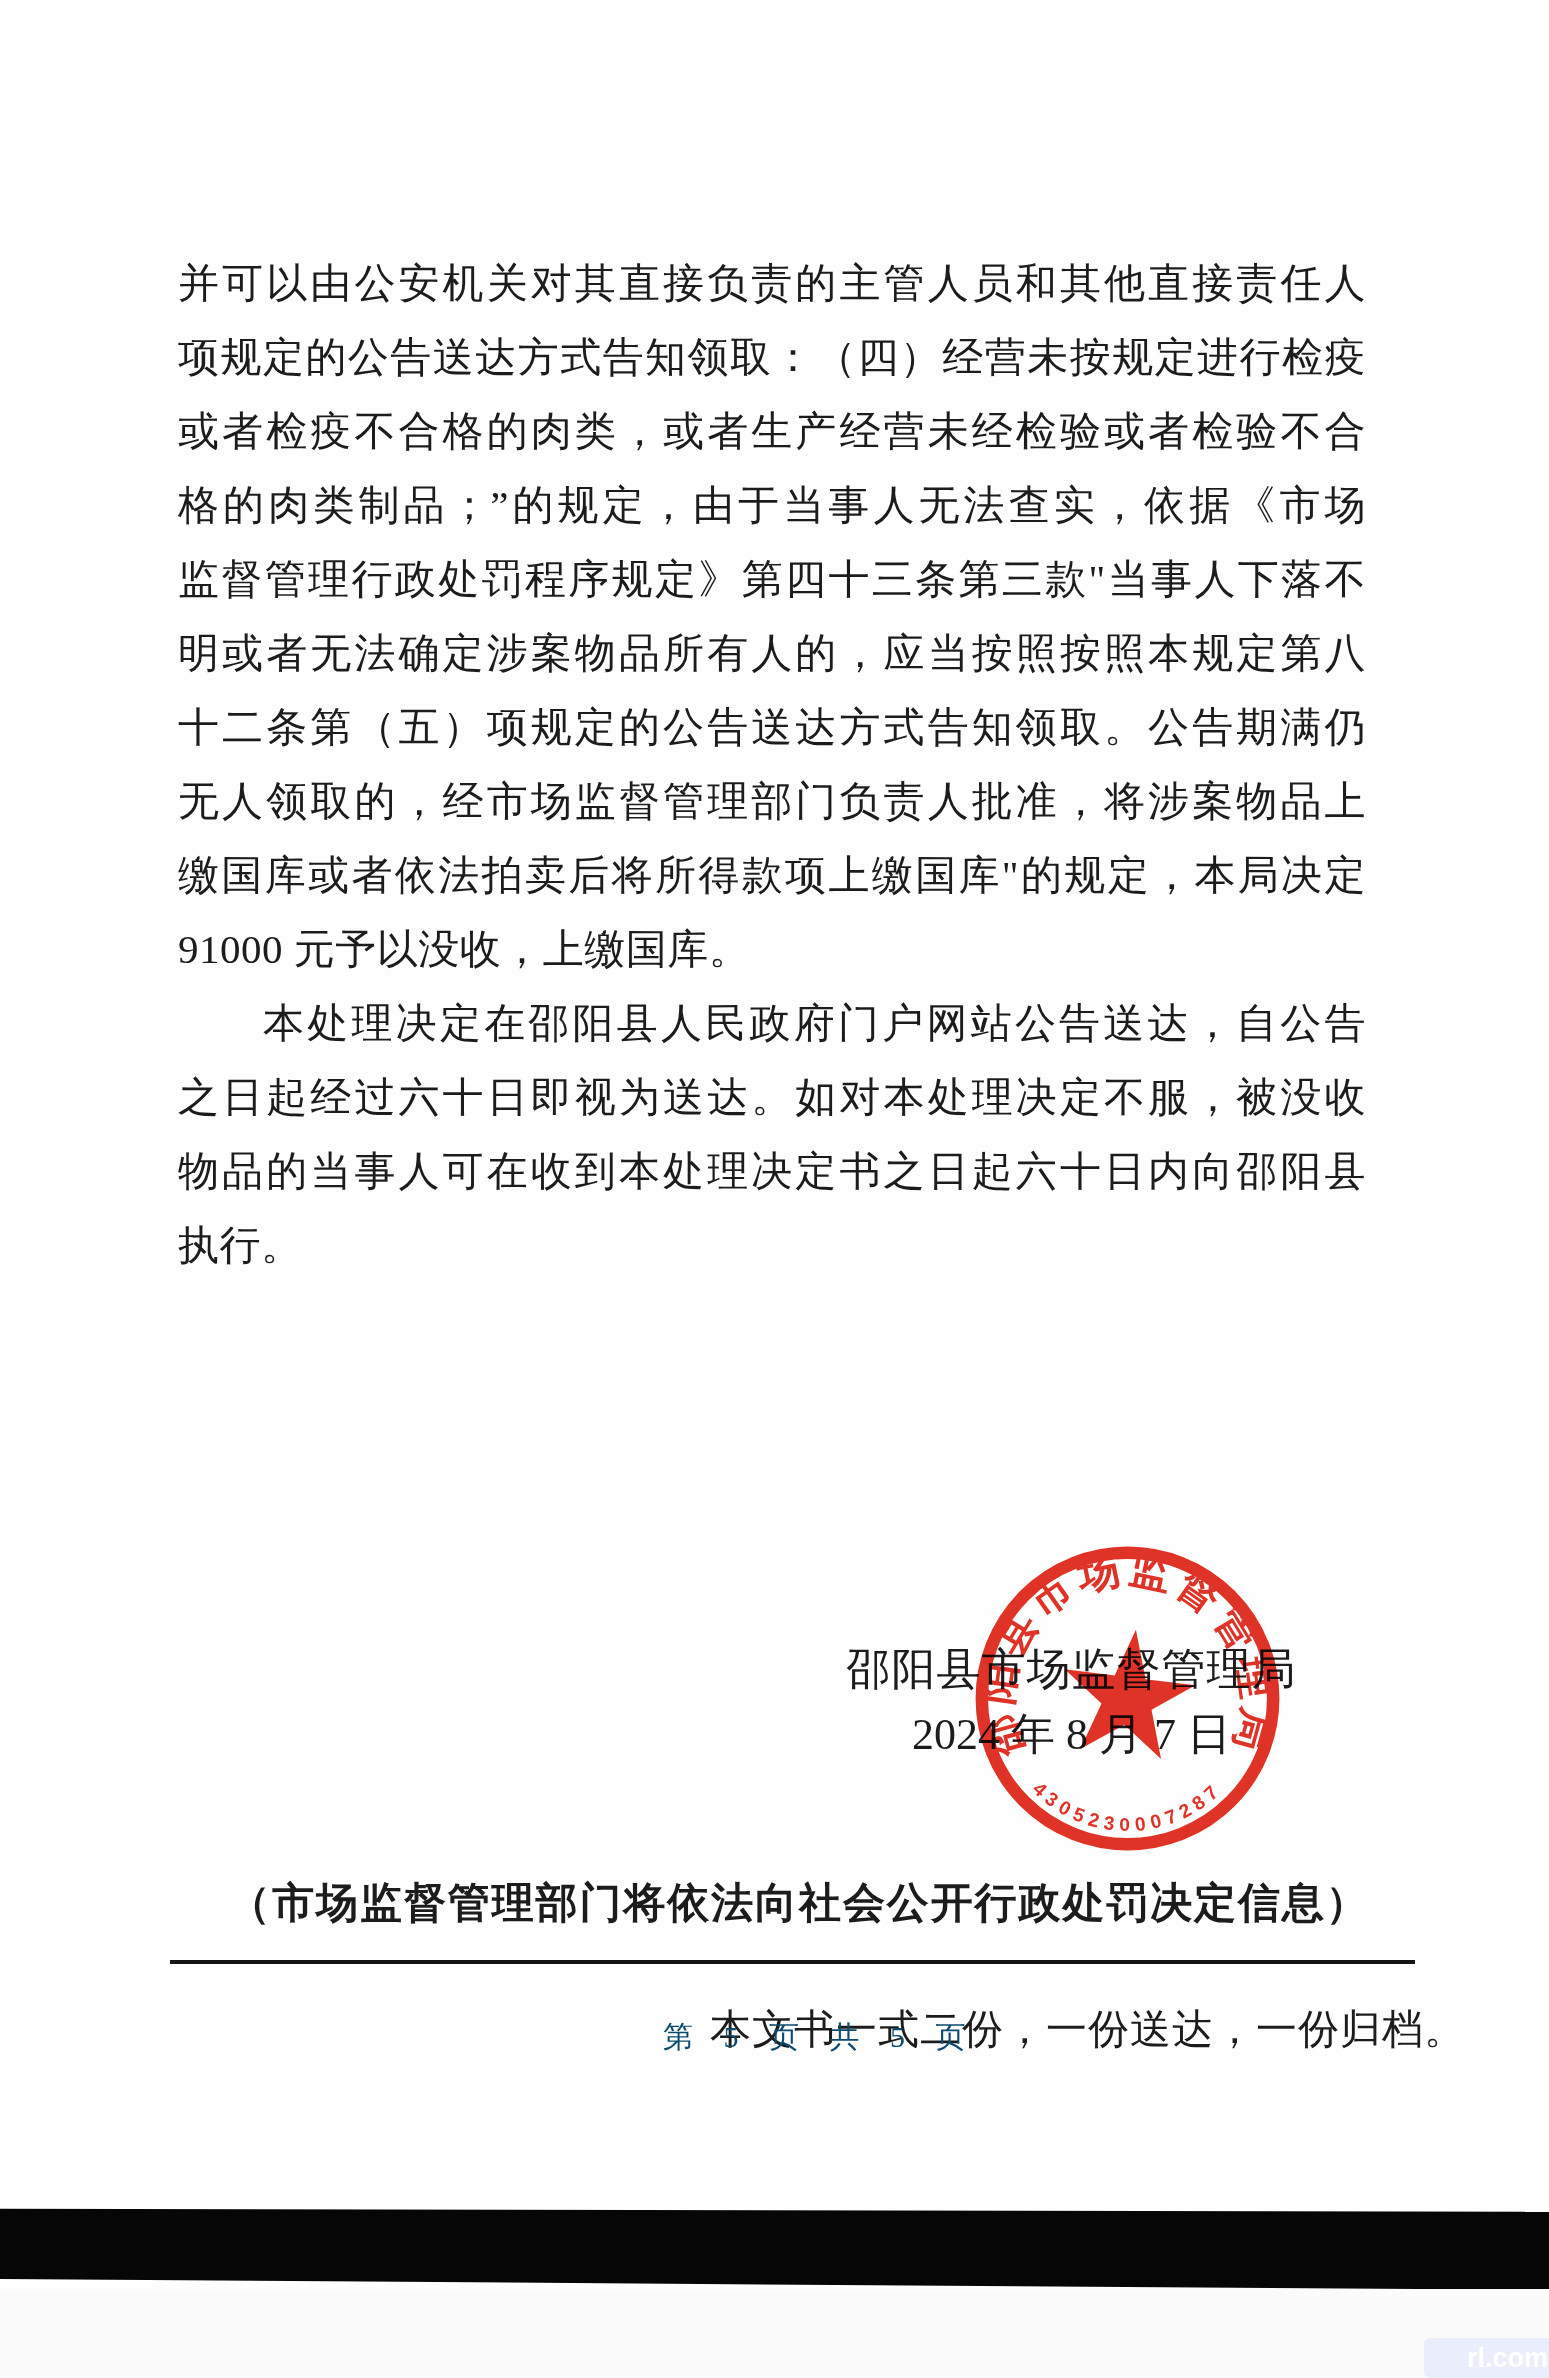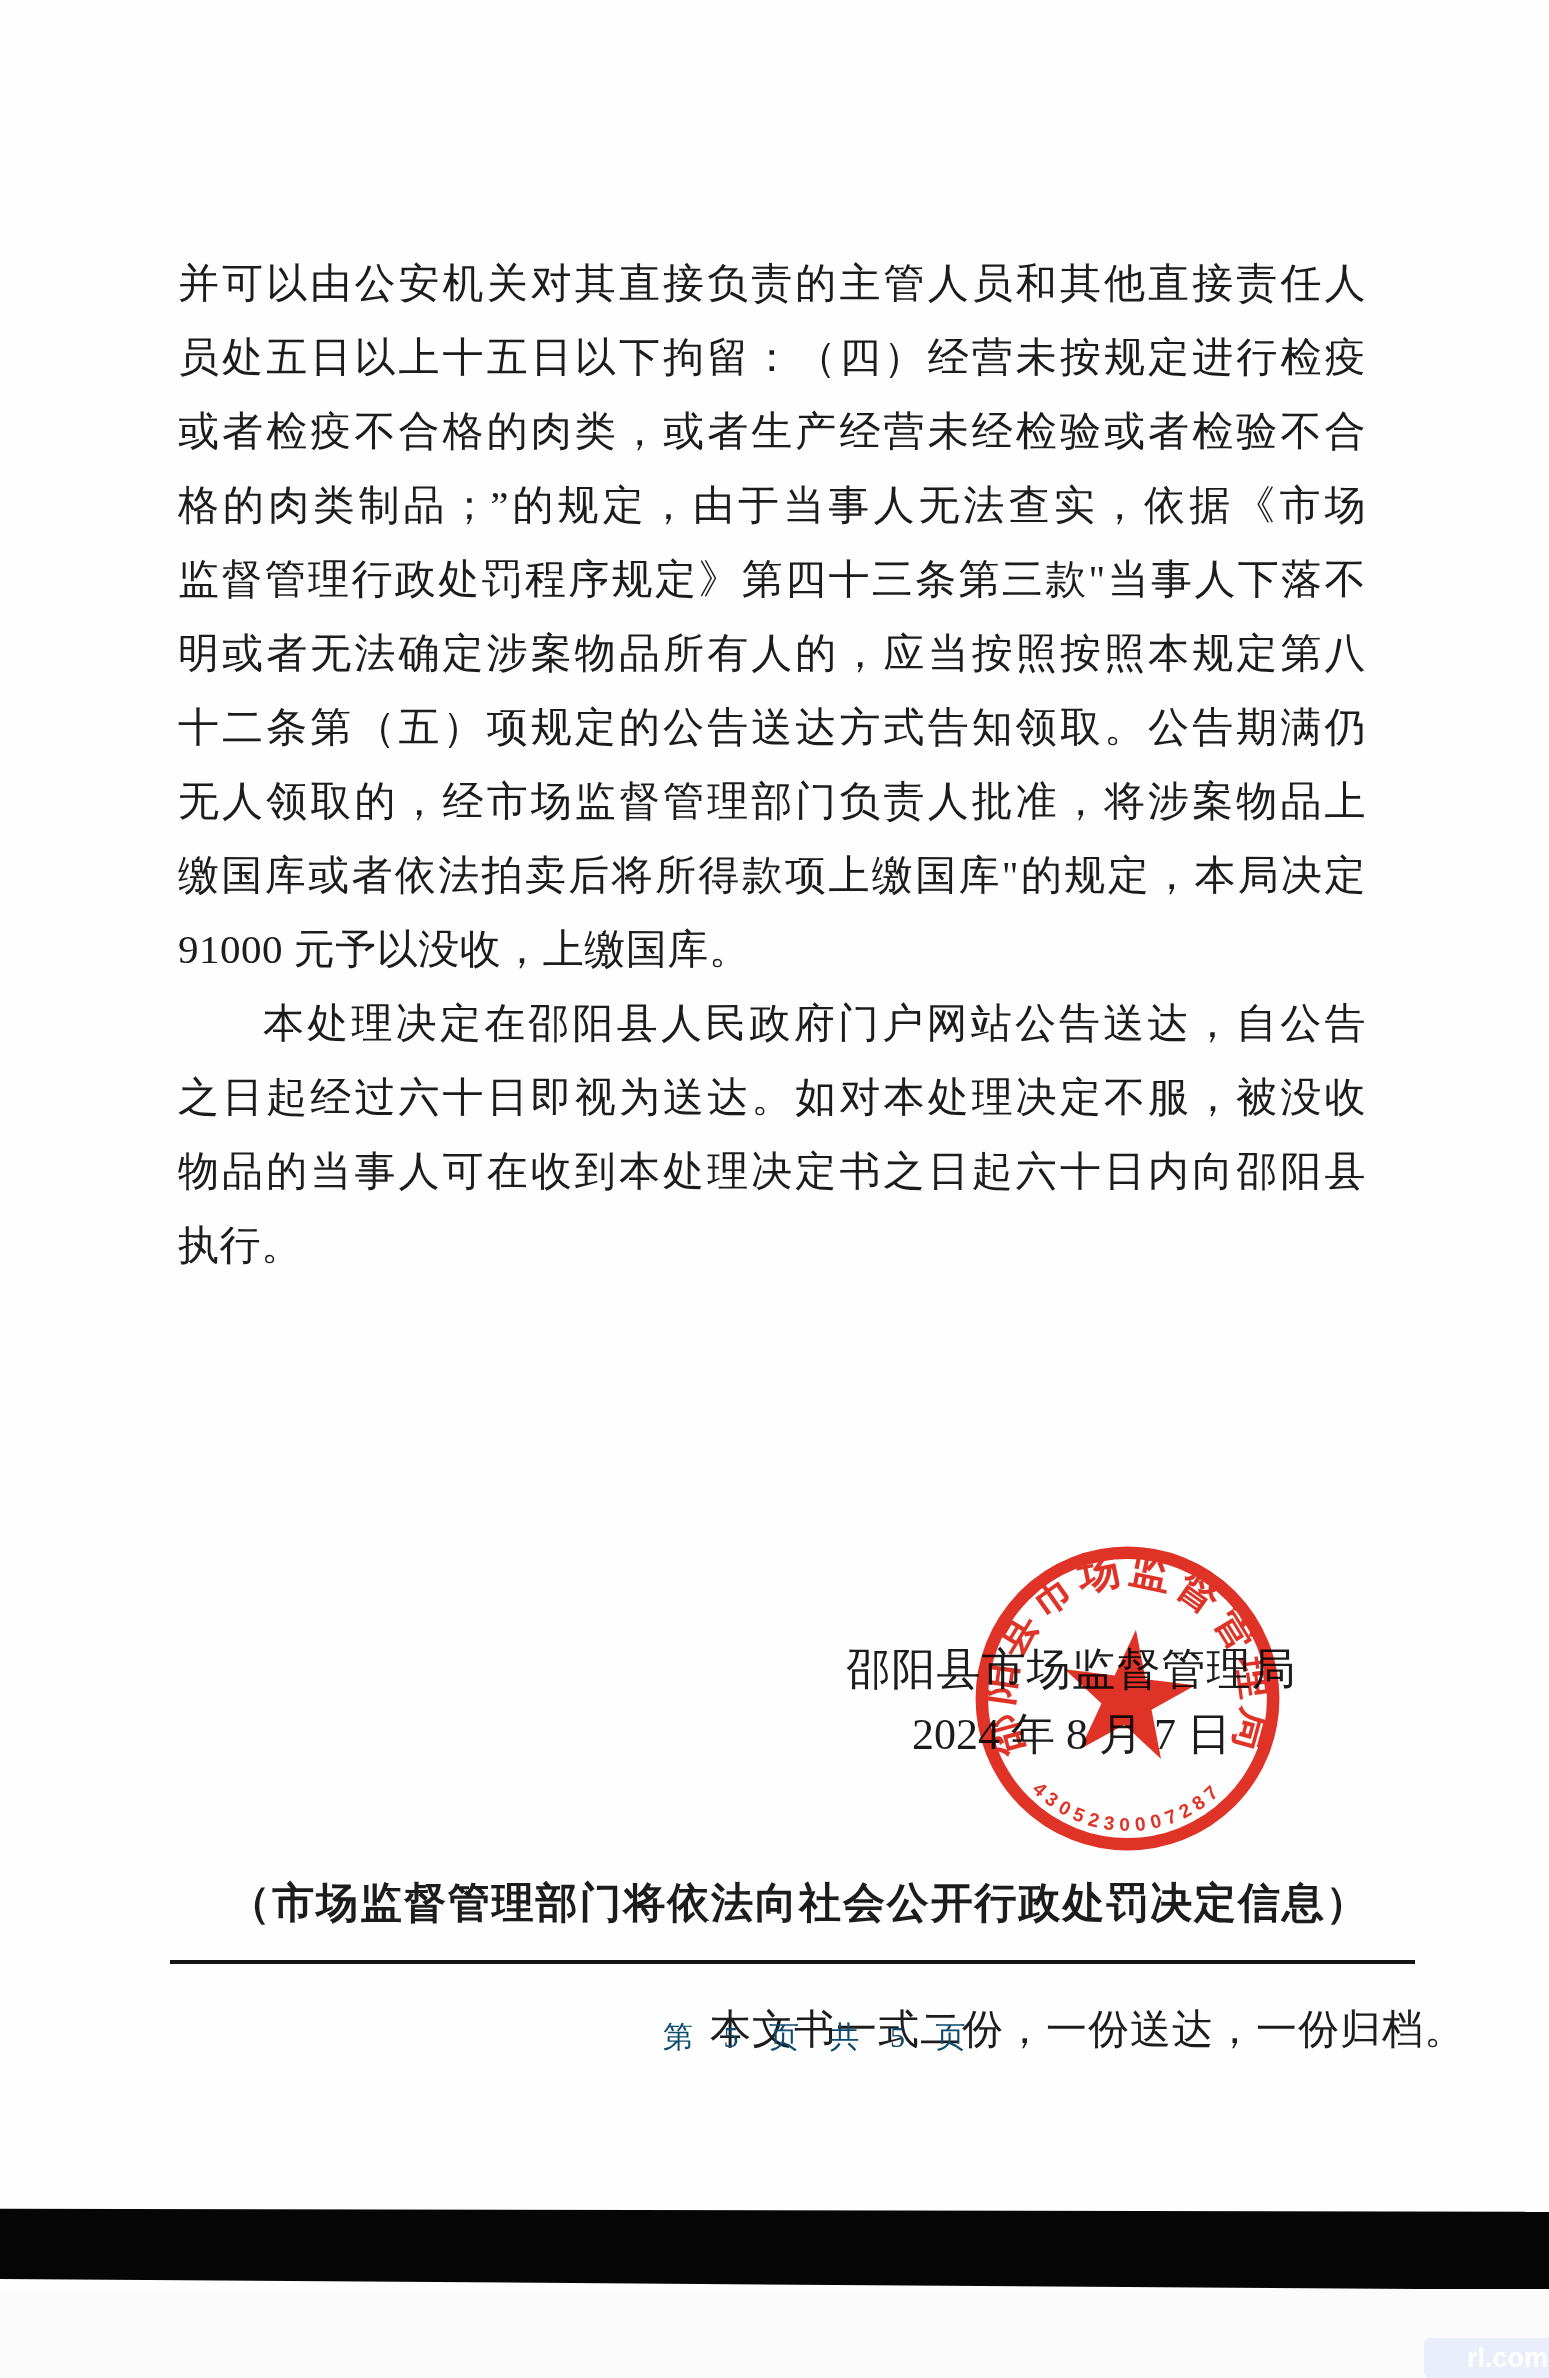--- a/index.html
+++ b/index.html
@@ -155,21 +155,21 @@
     white-space: nowrap;
   }
 </style>
 </head>
 <body>
 
 <div class="page">
 
   <div class="body-text">
     <div class="line">并可以由公安机关对其直接负责的主管人员和其他直接责任人</div>
-    <div class="line">员处五日以上十五日以下拘留：（四）经营未按规定进行检疫</div>
+    <div class="line">项规定的公告送达方式告知领取：（四）经营未按规定进行检疫</div>
     <div class="line">或者检疫不合格的肉类，或者生产经营未经检验或者检验不合</div>
     <div class="line">格的肉类制品；”的规定，由于当事人无法查实，依据《市场</div>
     <div class="line">监督管理行政处罚程序规定》第四十三条第三款"当事人下落不</div>
     <div class="line">明或者无法确定涉案物品所有人的，应当按照按照本规定第八</div>
     <div class="line">十二条第（五）项规定的公告送达方式告知领取。公告期满仍</div>
     <div class="line">无人领取的，经市场监督管理部门负责人批准，将涉案物品上</div>
     <div class="line">缴国库或者依法拍卖后将所得款项上缴国库"的规定，本局决定</div>
     <div class="line ender">91000 元予以没收，上缴国库。</div>
     <div class="line indent">本处理决定在邵阳县人民政府门户网站公告送达，自公告</div>
     <div class="line">之日起经过六十日即视为送达。如对本处理决定不服，被没收</div>

